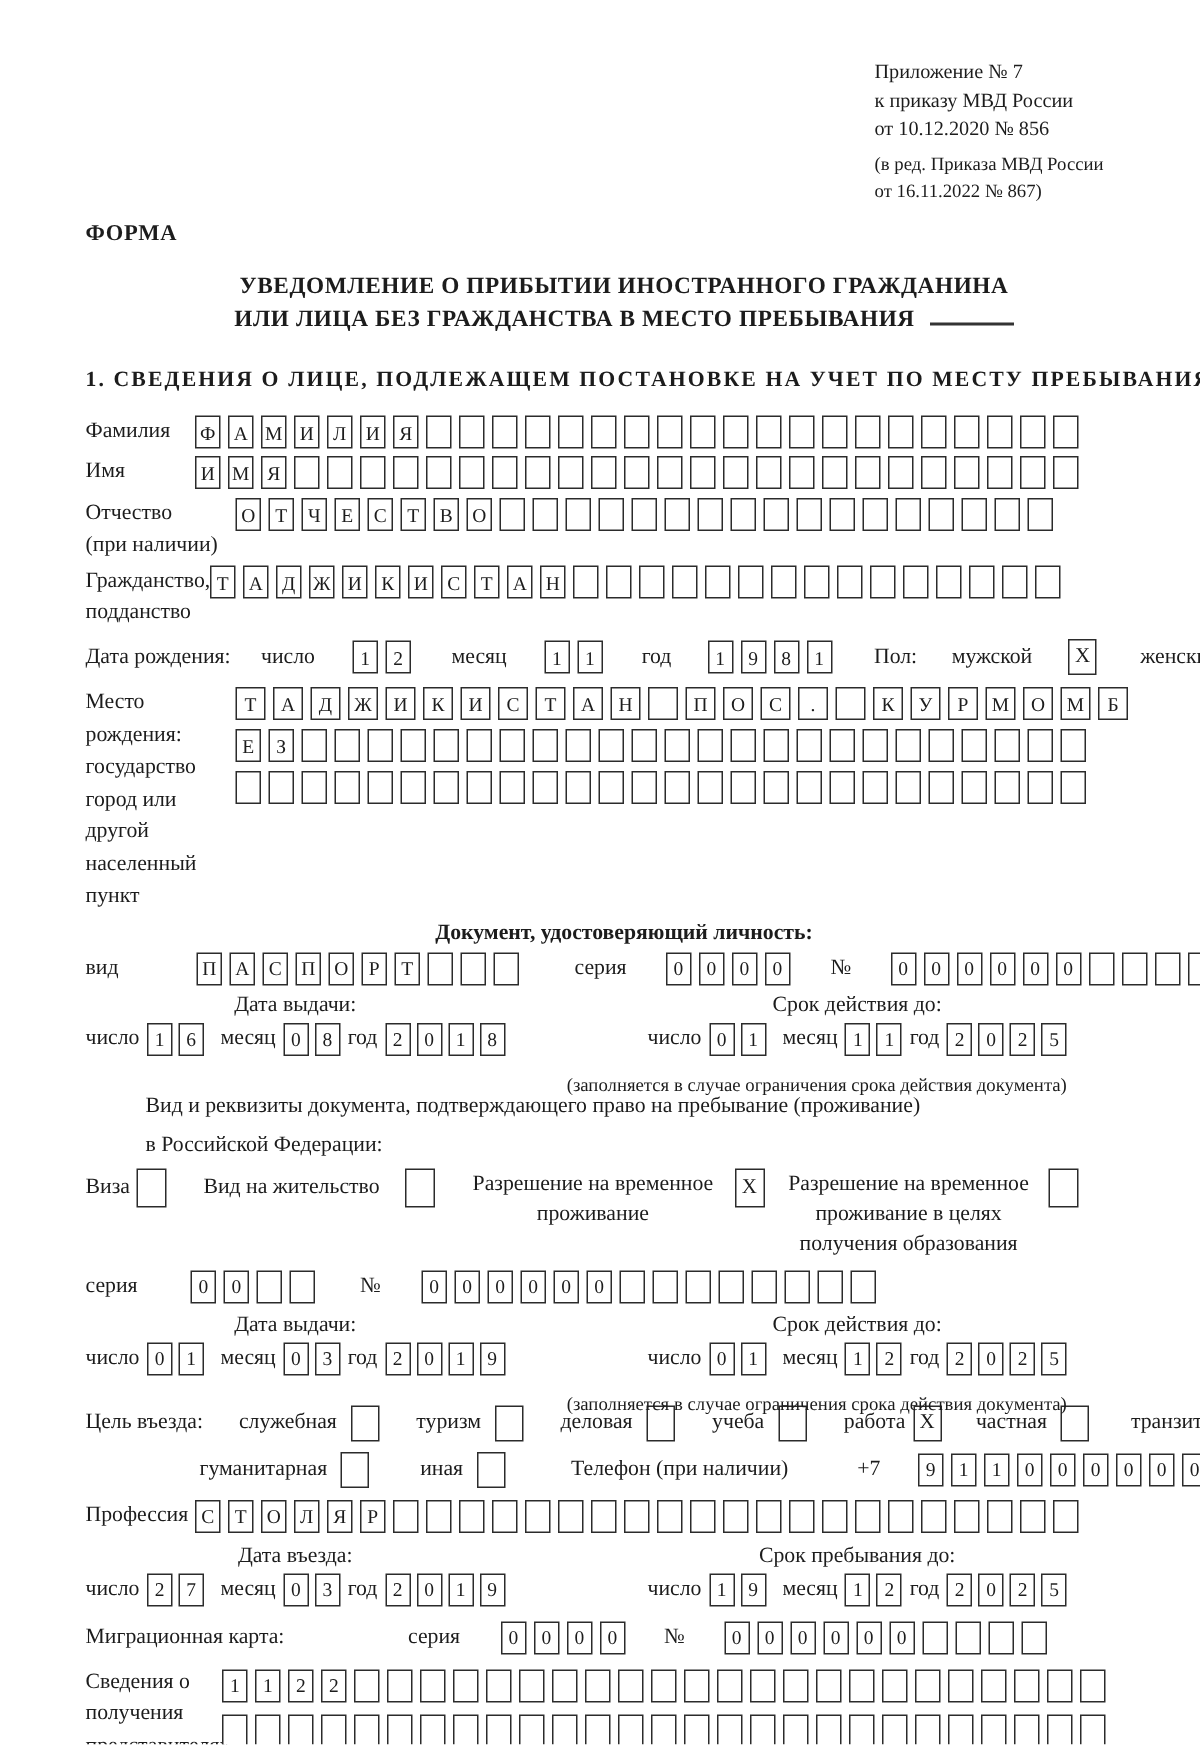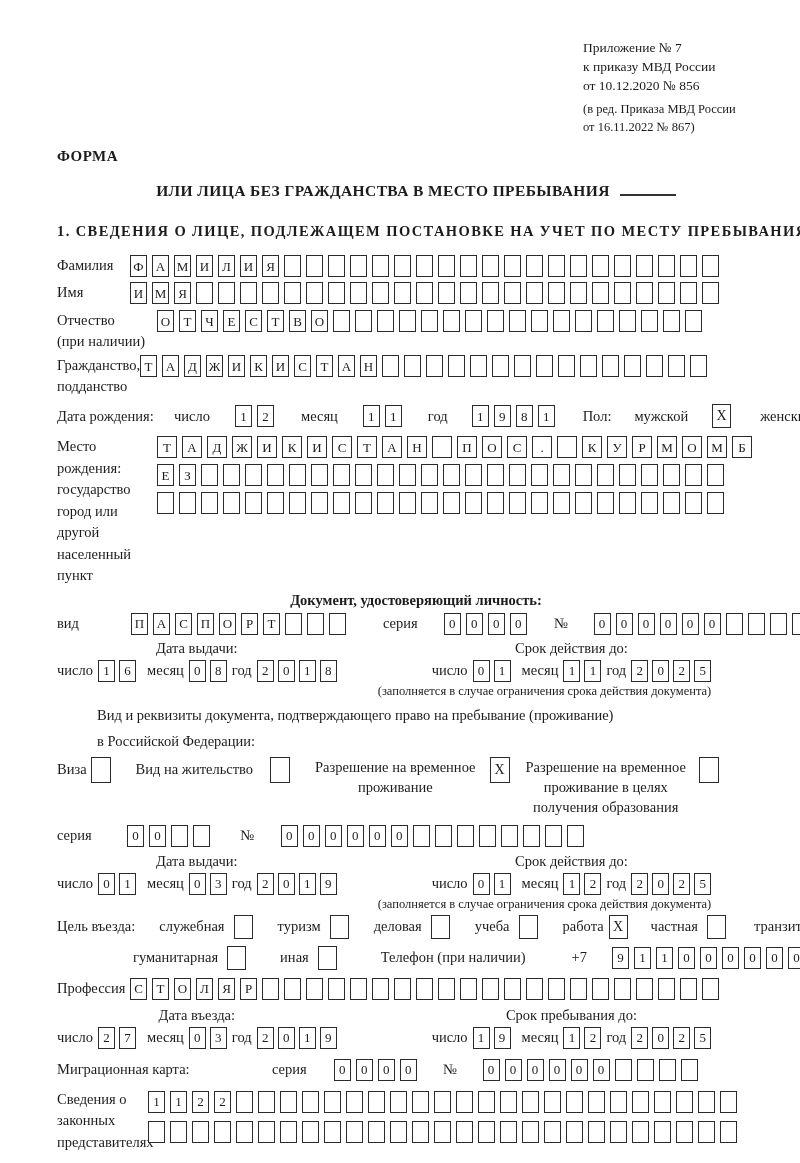--- a/index.html
+++ b/index.html
@@ -33,21 +33,21 @@
     display:inline-flex; align-items:center; justify-content:center; font-size:14px;
   }
   .chk.small { height:22px; width:17px; }
   
   .dpair { display:flex; position:relative; }
   .dcol  { display:flex; flex-direction:column; align-items:center; }
   .dcol.right { position:relative; }
   .dheading { font-size:14.5px; margin-bottom:3px; }
   .dline { display:flex; align-items:center; gap:5px; white-space:nowrap; }
   .dline .cells { gap:4px; }
-  .dnote { position:absolute; top:100%; right:0; white-space:nowrap; font-size:12.5px; margin-top:2px; }
+  .dnote { position:absolute; top:100%; right:0; white-space:nowrap; font-size:12.5px; margin-top:12px; }
   
   .opt-row { display:flex; align-items:flex-start; margin-top:3px; }
   .opt-item { display:flex; align-items:flex-start; }
   .opt-text-col { text-align:center; line-height:20px; }
   .pp { display:flex; align-items:center; gap:9px; }
   .legal { display:flex; }
   .legal-labels { width:91px; flex-shrink:0; line-height:21.5px; }
   .legal-cells { display:flex; flex-direction:column; gap:8px; padding-top:2px; }
   .nowrap { white-space:nowrap;gap:18px; }
 </style>
@@ -63,20 +63,21 @@
       <div>от 10.12.2020 № 856</div>
       <div class="edition">
         <div>(в ред. Приказа МВД России</div>
         <div>от 16.11.2022 № 867)</div>
       </div>
     </div>
   </div>
   <div class="form-label">ФОРМА</div>
 
   <div class="title">
+    <div>УВЕДОМЛЕНИЕ О ПРИБЫТИИ ИНОСТРАННОГО ГРАЖДАНИНА</div>
     <div><span>ИЛИ ЛИЦА БЕЗ ГРАЖДАНСТВА В МЕСТО ПРЕБЫВАНИЯ</span><span class="blank-line"></span></div>
   </div>
 
   <div class="sec">1. СВЕДЕНИЯ О ЛИЦЕ, ПОДЛЕЖАЩЕМ ПОСТАНОВКЕ НА УЧЕТ ПО МЕСТУ ПРЕБЫВАНИЯ</div>
 
   <div class="frow" style="margin-top:15px;">
     <span class="flabel" style="width:73px;">Фамилия</span>
     <span class="cells">
         <span class="cell">Ф</span>
         <span class="cell">А</span>
@@ -678,21 +679,21 @@
         <span class="cell"></span>
         <span class="cell"></span>
         <span class="cell"></span>
         <span class="cell"></span>
       </span>
   </div>
 
   <div class="legal" style="margin-top:8px;">
     <span class="legal-labels">
       <span style="display:block;">Сведения о</span>
-      <span style="display:block;">законных</span>
+      <span style="display:block;">получения</span>
       <span style="display:block;">представителях</span>
 
     </span>
     <span style="display:flex; flex-direction:column;">
       <span class="legal-cells">
         <span class="cells">
             <span class="cell">1</span>
             <span class="cell">1</span>
             <span class="cell">2</span>
             <span class="cell">2</span>

